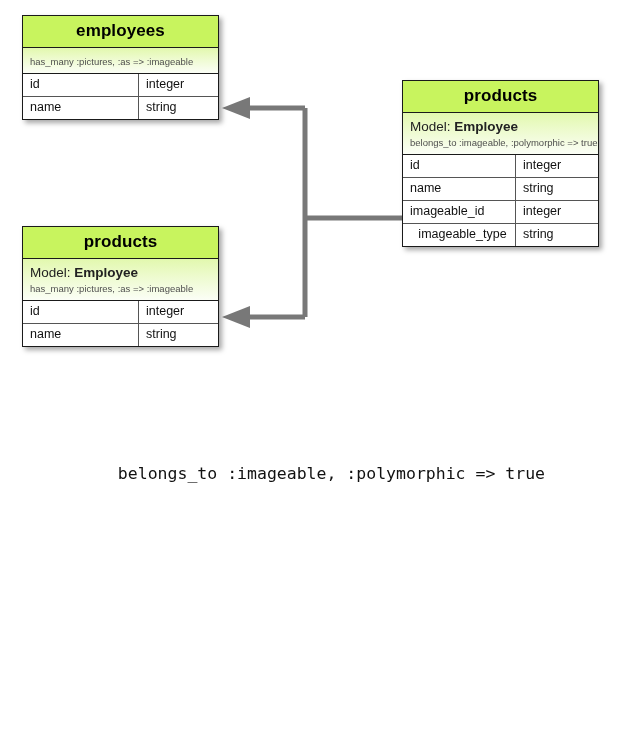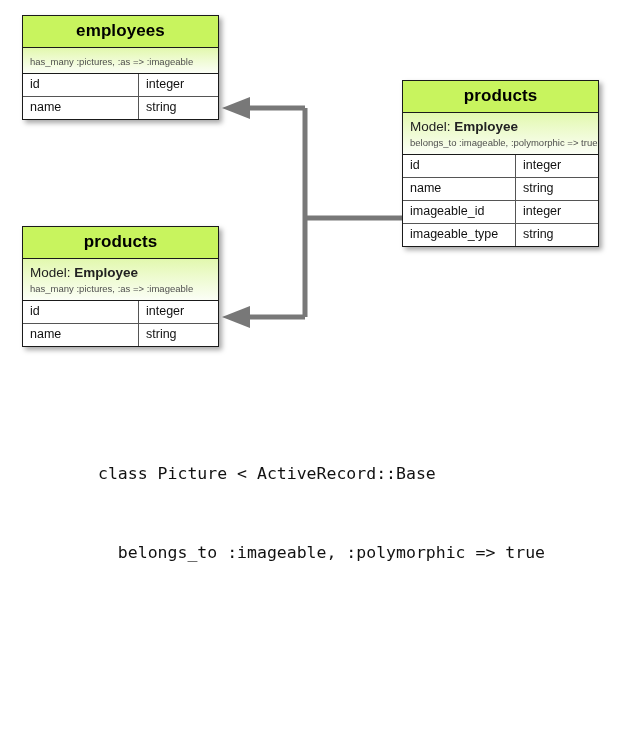--- a/index.html
+++ b/index.html
@@ -190,28 +190,27 @@
       </div>
       <div class="erow">
         <div class="ecell name-cell" style="width:113px;">name</div>
         <div class="ecell" style="width:81px;">string</div>
       </div>
       <div class="erow">
         <div class="ecell name-cell" style="width:113px;">imageable_id</div>
         <div class="ecell" style="width:81px;">integer</div>
       </div>
       <div class="erow">
-        <div class="ecell name-cell" style="width:113px;">imageable_type</div>
+        <div class="ecell name-cell" style="width:113px;text-align:center;">imageable_type</div>
         <div class="ecell" style="width:81px;">string</div>
       </div>
     </div>
   </div>
 
   <div id="code-block">
-    <div class="code-line">class Picture &lt; ActiveRecord::Base</div>
     <div class="code-line">  belongs_to :imageable, :polymorphic =&gt; true</div>
     <div class="code-line code-blank">&nbsp;</div>
     
     
     
     
     
     
     
   </div>

